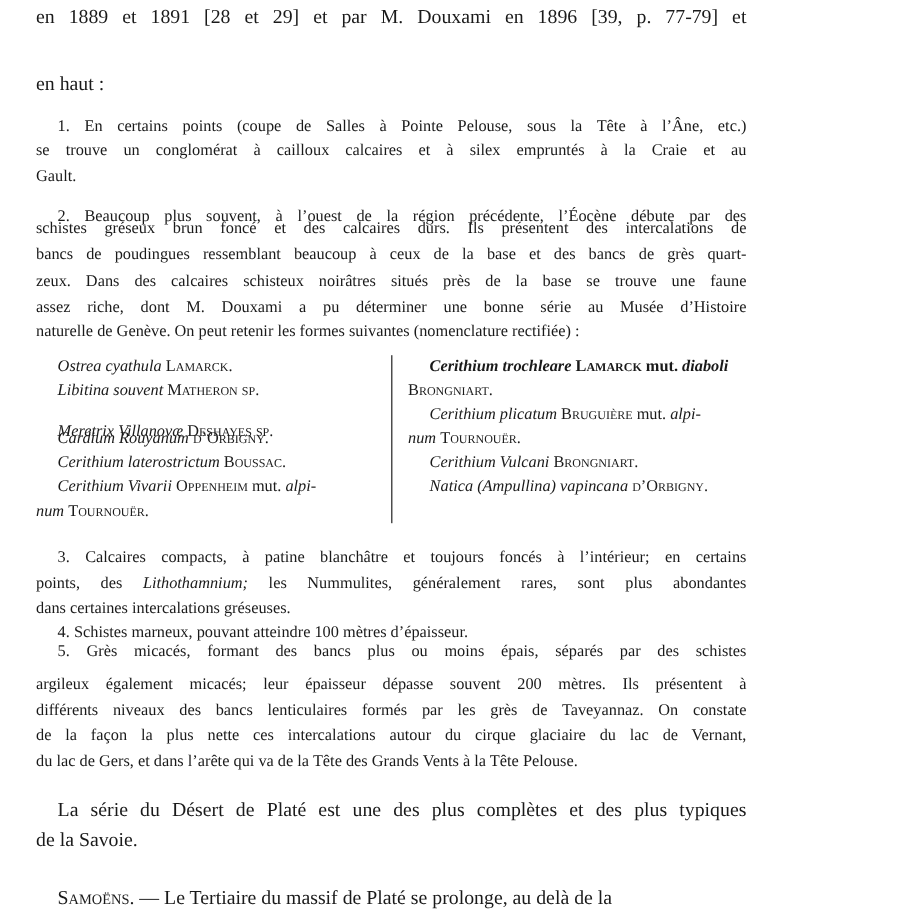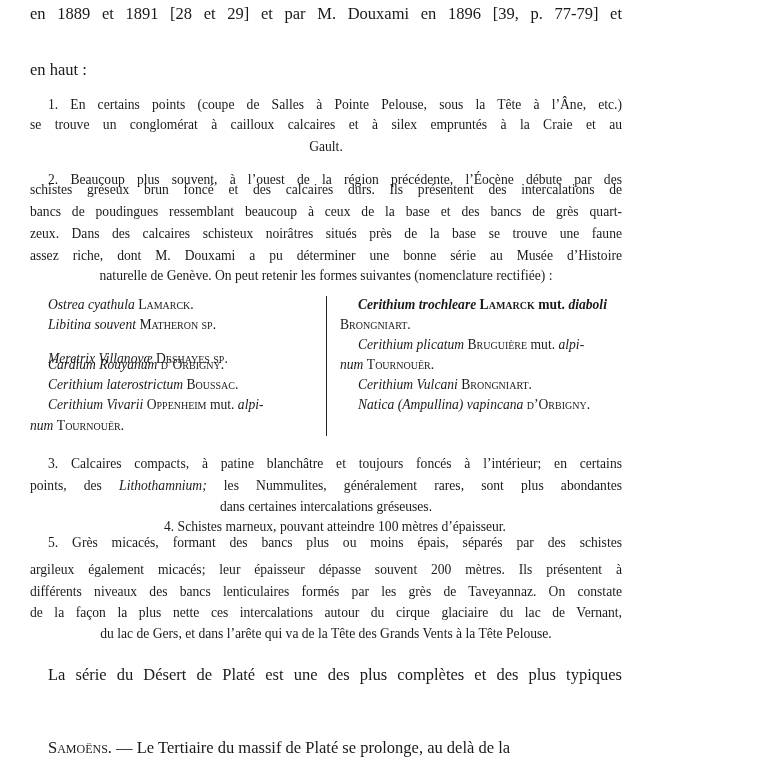--- a/index.html
+++ b/index.html
@@ -28,21 +28,20 @@
     }
     .large {
       font-size: 16.5px;
       left: 30px;
       width: 592px;
     }
     .small {
       font-size: 13.6px;
       left: 30px;
       width: 592px;
-      text-align: center;
     }
     .justify {
       text-align: justify;
       text-align-last: justify;
     }
     .indent { padding-left: 18px; box-sizing: border-box; }
     .sc {
       font-variant: small-caps;
     }
     .it { font-style: italic; }
@@ -147,16 +146,17 @@
 
   <div class="line small indent" style="top:519px;">4. Schistes marneux, pouvant atteindre 100 mètres d’épaisseur.</div>
 
   <div class="line small justify indent" style="top:535px;">5. Grès micacés, formant des bancs plus ou moins épais, séparés par des schistes</div>
   <div class="line small justify" style="top:562px;">argileux également micacés; leur épaisseur dépasse souvent 200 mètres. Ils présentent à</div>
   <div class="line small justify" style="top:584px;">différents niveaux des bancs lenticulaires formés par les grès de Taveyannaz. On constate</div>
   <div class="line small justify" style="top:605px;">de la façon la plus nette ces intercalations autour du cirque glaciaire du lac de Vernant,</div>
   <div class="line small" style="top:626px;">du lac de Gers, et dans l’arête qui va de la Tête des Grands Vents à la Tête Pelouse.</div>
 
   <div class="line large justify indent" style="top:665px;">La série du Désert de Platé est une des plus complètes et des plus typiques</div>
+  <div class="line large" style="top:690px;">de la Savoie.</div>
 
   <div class="line large indent" style="top:738px;"><span class="sc">Samoëns.</span><span> — Le Tertiaire du massif de Platé se prolonge, au delà de la</span></div>
 
 </div>
 
 </body></html>

